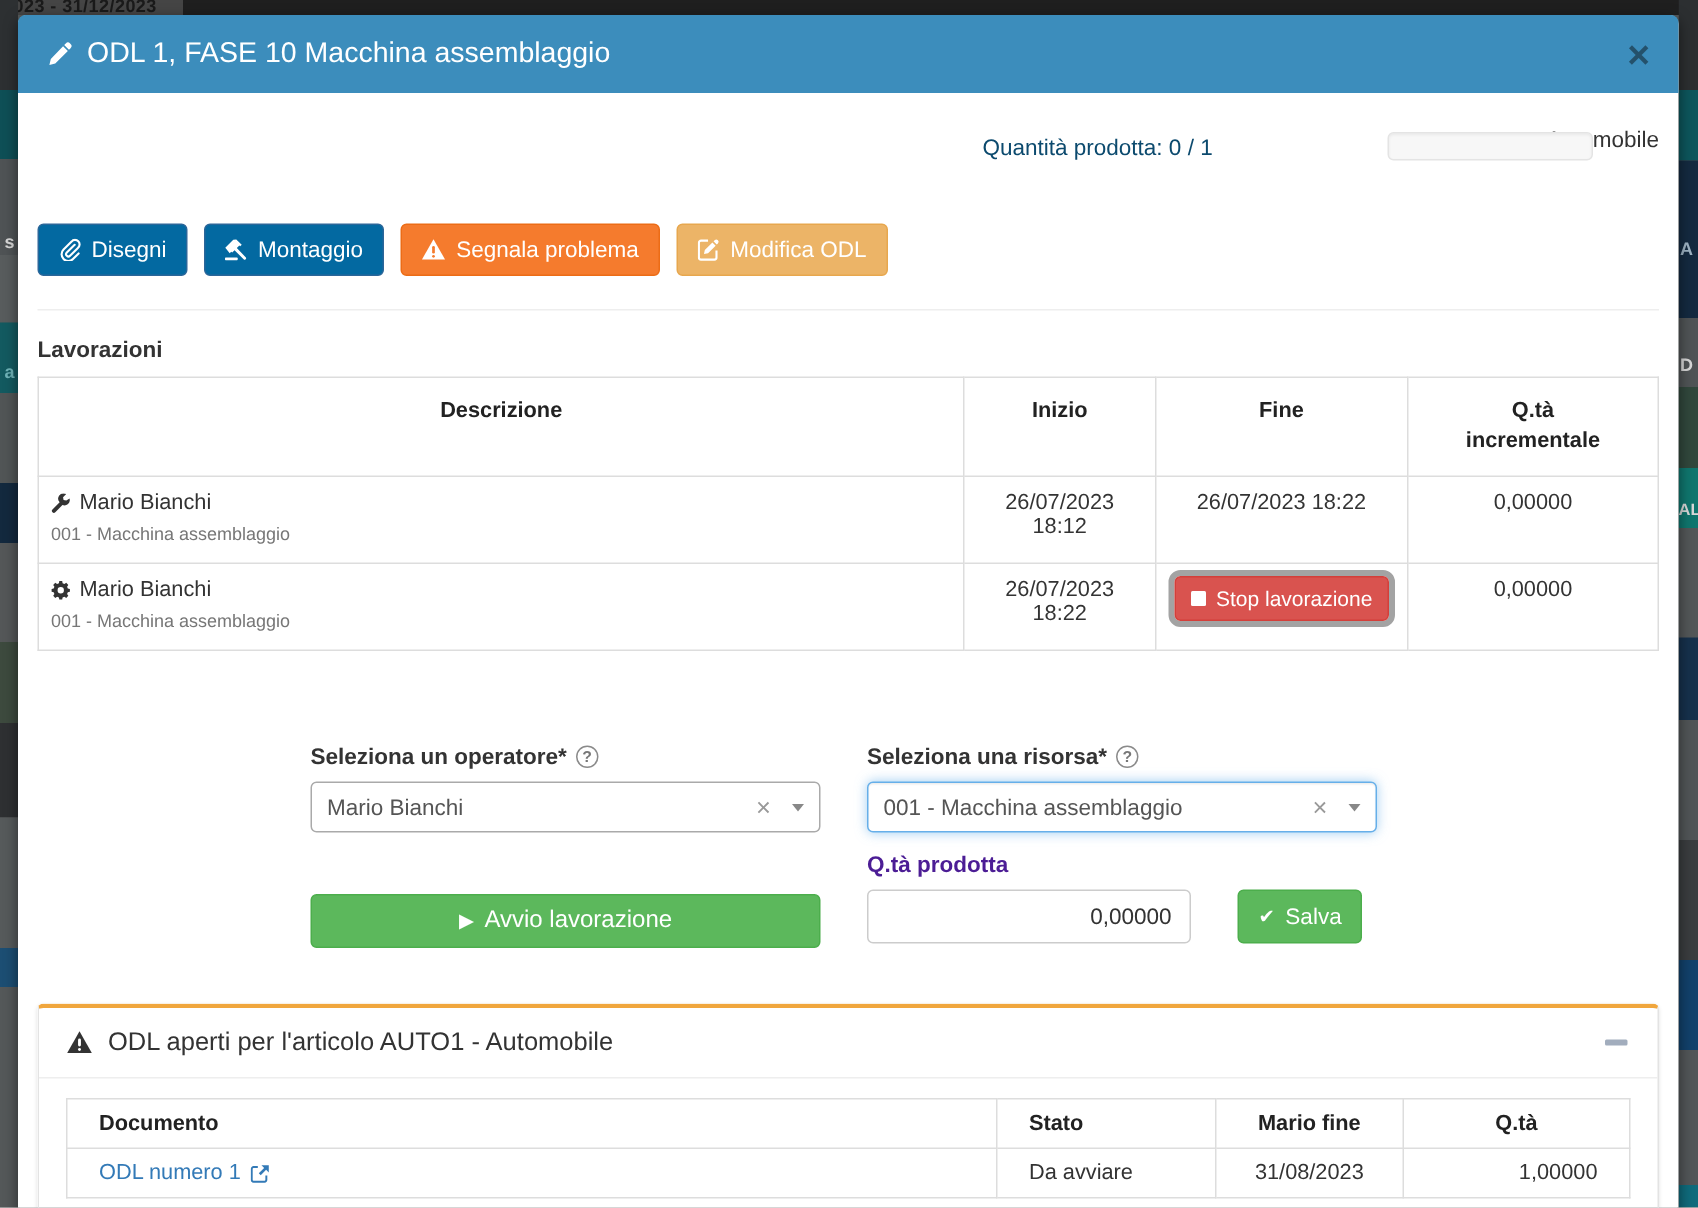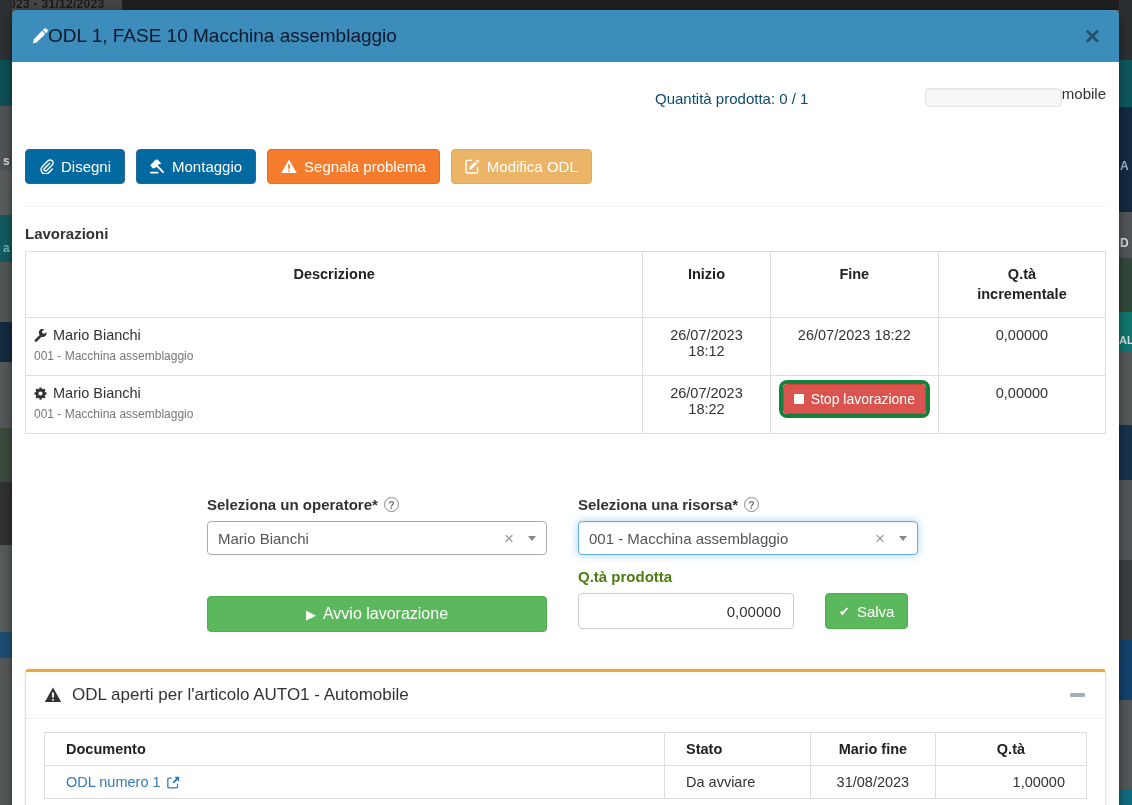--- a/index.html
+++ b/index.html
@@ -15,21 +15,21 @@
   .backdrop-date { font-size:12px; font-weight:bold; color:#1a1a1a; letter-spacing:.3px; position:absolute; left:2px; top:-3px; white-space:nowrap; }
   .strip { position:absolute; top:0; height:805px; overflow:hidden; z-index:1; }
   .strip-left { left:0; width:12px; }
   .strip-right { right:0; width:13px; }
   .strip .blk { width:100%; }
   .frag { position:absolute; font-size:12px; font-weight:bold; color:#d8d8d8; }
   
   .modal { position:absolute; left:12px; top:10px; width:1107px; height:900px; background:#fff;
            border-radius:6px 6px 0 0; box-shadow:0 3px 9px rgba(0,0,0,.5); z-index:2; }
   .modal-header { height:52px; background:#3c8dbc; border-radius:5px 5px 0 0; display:flex; align-items:center; padding:0 19px; }
-  .modal-title { color:#0f172a; font-size:19px; display:flex; align-items:center; }
+  .modal-title { color:#ffffff; font-size:19px; display:flex; align-items:center; gap:10px; }
   .modal-title svg { flex:none; }
   .modal-close { margin-left:auto; color:#1d3d50; font-size:26px; line-height:20px; font-weight:bold; cursor:pointer; opacity:.75; }
   .modal-body { padding:20px 13px 24px 13px; }
   
   .top-row { position:relative; height:60px; }
   .article-code { font-size:22px; color:#333; }
   .article-desc { font-size:15px; color:#333; margin-top:3px;text-align:right; }
   .qty-text { position:absolute; left:630px; top:5px; font-size:15px; color:#0c4a6e; }
   .progress { position:absolute; left:900px; top:3px; width:137px; height:19px; background:#f7f7f7; border:1px solid #e4e4e4; border-radius:4px; box-shadow:inset 0 1px 2px rgba(0,0,0,.06); }
   .progress-fill { height:100%; width:0%; background:#3c8dbc; border-radius:3px; }
@@ -47,33 +47,33 @@
   
   .section-title { font-size:15px; font-weight:bold; color:#333; margin-bottom:9px; }
   table { width:100%; border-collapse:collapse; }
   .lav-table th, .lav-table td { border:1px solid #ddd; vertical-align:top; }
   .lav-table th { font-size:14.5px; font-weight:bold; color:#222; text-align:center; padding:13px 8px; line-height:1.35; }
   .lav-table td { padding:9px 8px 12px 8px; font-size:14.5px; }
   .lav-table td.c { text-align:center; }
   th.qta-head span { display:inline-block; max-width:108px; }
   .op-line { display:flex; align-items:center; gap:6px; color:#333; }
   .op-sub { font-size:12px; color:#777; margin-top:6px; }
-  .stop-wrap { display:inline-block; border:4px solid #15803d; border-radius:8px; line-height:0; margin-top:-5px; }
+  .stop-wrap { display:inline-block; border:4px solid #a3a3a3; border-radius:8px; line-height:0; margin-top:-5px; }
   .stop-square { width:10px; height:10px; background:#fff; border-radius:1px; display:inline-block; }
   
   .form-row { display:flex; gap:31px; margin-top:62px; padding-left:182px; }
   .form-col { width:340px; }
   .field-label { display:flex; align-items:center; gap:6px; font-size:15px; font-weight:bold; color:#333; margin-bottom:8px; }
   .help { display:inline-flex; align-items:center; justify-content:center; width:15px; height:15px; border:1px solid #8a8a8a; border-radius:50%; color:#777; font-size:10.5px; font-weight:bold; }
   .select { height:34px; border:1px solid #aaa; border-radius:4px; background:#fff; display:flex; align-items:center; padding:0 10px; font-size:15px; color:#555; cursor:pointer; }
   .select .val { flex:1; overflow:hidden; white-space:nowrap; }
   .select .clear { color:#999; font-size:17px; margin-right:14px; line-height:1; }
   .select .caret { width:0; height:0; border-left:4px solid transparent; border-right:4px solid transparent; border-top:5px solid #888; }
   .select.focused { border-color:#66afe9; box-shadow:inset 0 1px 1px rgba(0,0,0,.075), 0 0 8px rgba(102,175,233,.6); }
-  .qty-label { margin-top:13px; font-size:15px; font-weight:bold; color:#4d7c0f; margin-bottom:8px; }
+  .qty-label { margin-top:13px; font-size:15px; font-weight:bold; color:#4c1d95; margin-bottom:8px; }
   .qty-input { width:216px; height:36px; border:1px solid #ccc; border-radius:4px; font-size:15px; color:#333; text-align:right; padding:0 12px; font-family:inherit; }
   .inline-row { display:flex; gap:31px; align-items:center; }
   .btn-avvio { width:340px; height:36px; justify-content:center; font-size:16px; margin-top:41px; }
   .btn-salva { height:36px; font-size:15px; }
   
   .card { margin-top:37px; border:1px solid #e3e3e3; border-top:3px solid #f0a63d; border-radius:4px; box-shadow:0 1px 3px rgba(0,0,0,.12); }
   .card-header { display:flex; align-items:center; padding:13px 18px; border-bottom:1px solid #eee; }
   .card-title { display:flex; align-items:center; gap:10px; font-size:17px; color:#333; }
   .collapse-btn { margin-left:auto; cursor:pointer; padding:4px 2px; }
   .minus-bar { display:block; width:15px; height:4px; background:#a2adbd; border-radius:1px; }

